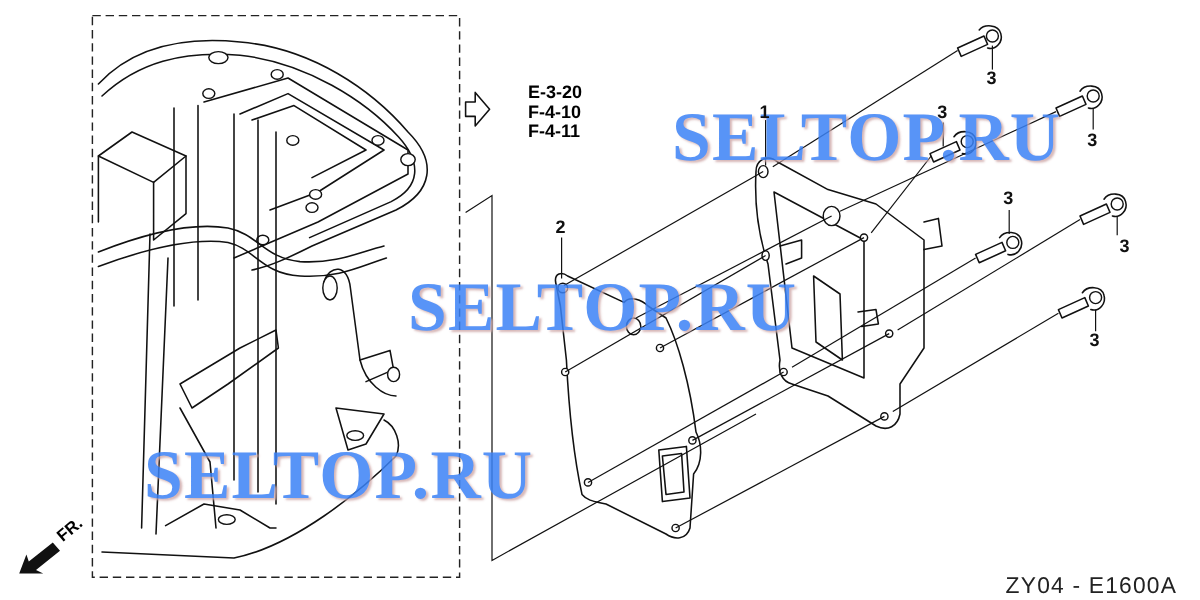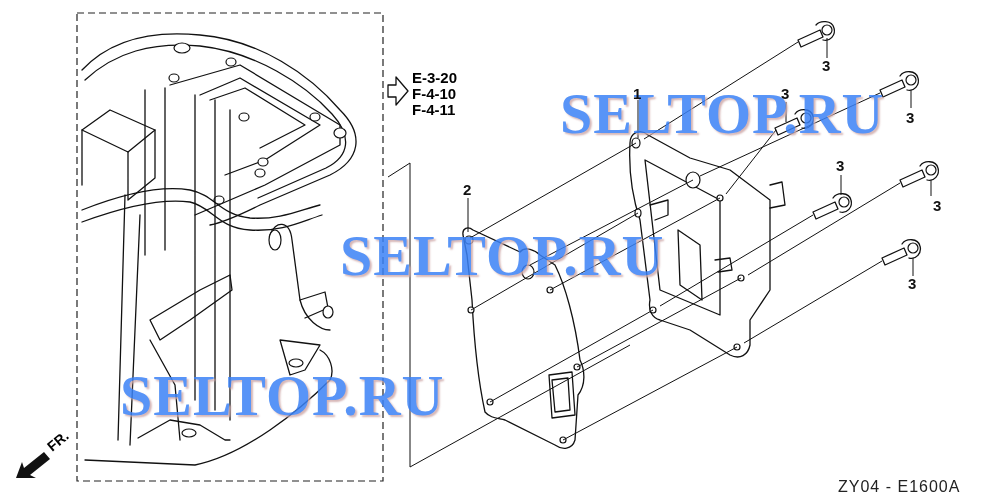--- a/index.html
+++ b/index.html
@@ -8,26 +8,26 @@
     #canvas { position: absolute; left: 0; top: 0; width: 1000px; height: 500px; }
     .ln { fill: none; stroke: #111; stroke-width: 1.3; stroke-linejoin: round; stroke-linecap: round; }
     .thin { fill: none; stroke: #111; stroke-width: 1; }
     .dash { fill: none; stroke: #222; stroke-width: 1.2; stroke-dasharray: 7 4; }
     .hole { fill: #fff; stroke: #111; stroke-width: 1.2; }
     .solid { fill: #111; }
     .callout { position: absolute; font-family: "Liberation Sans", sans-serif; font-weight: bold;
                font-size: 15px; color: #111; line-height: 1; }
     .ref { position: absolute; left: 412px; top: 70px; font-family: "Liberation Sans", sans-serif;
            font-weight: bold; font-size: 15px; line-height: 16px; color: #000; }
-    .ref div { height: 16px; }
+    .ref div { height: 16px; margin-left: 28px; }
     .wm { position: absolute; font-family: "Liberation Serif", serif; font-weight: bold;
           font-size: 58px; color: #3b82f6; opacity: 0.85; letter-spacing: 1px;
           text-shadow: 2px 2px 2px #cfa9a9; white-space: nowrap; pointer-events: none; }
     .code { position: absolute; left: 838px; top: 478px; font-family: "Liberation Sans", sans-serif;
-            font-size: 16px; color: #222; letter-spacing: 1px; }
+            font-size: 19px; color: #222; letter-spacing: 1px; }
     .fr { position: absolute; left: 44px; top: 442px; font-family: "Liberation Sans", sans-serif;
           font-weight: bold; font-size: 14px; transform: rotate(-40deg); transform-origin: left top; }
   </style>
 </head>
 <body>
 
 <svg id="canvas" viewBox="0 0 1000 500" xmlns="http://www.w3.org/2000/svg">
 
   <rect class="dash" x="77" y="13" width="306" height="468"></rect>
 

